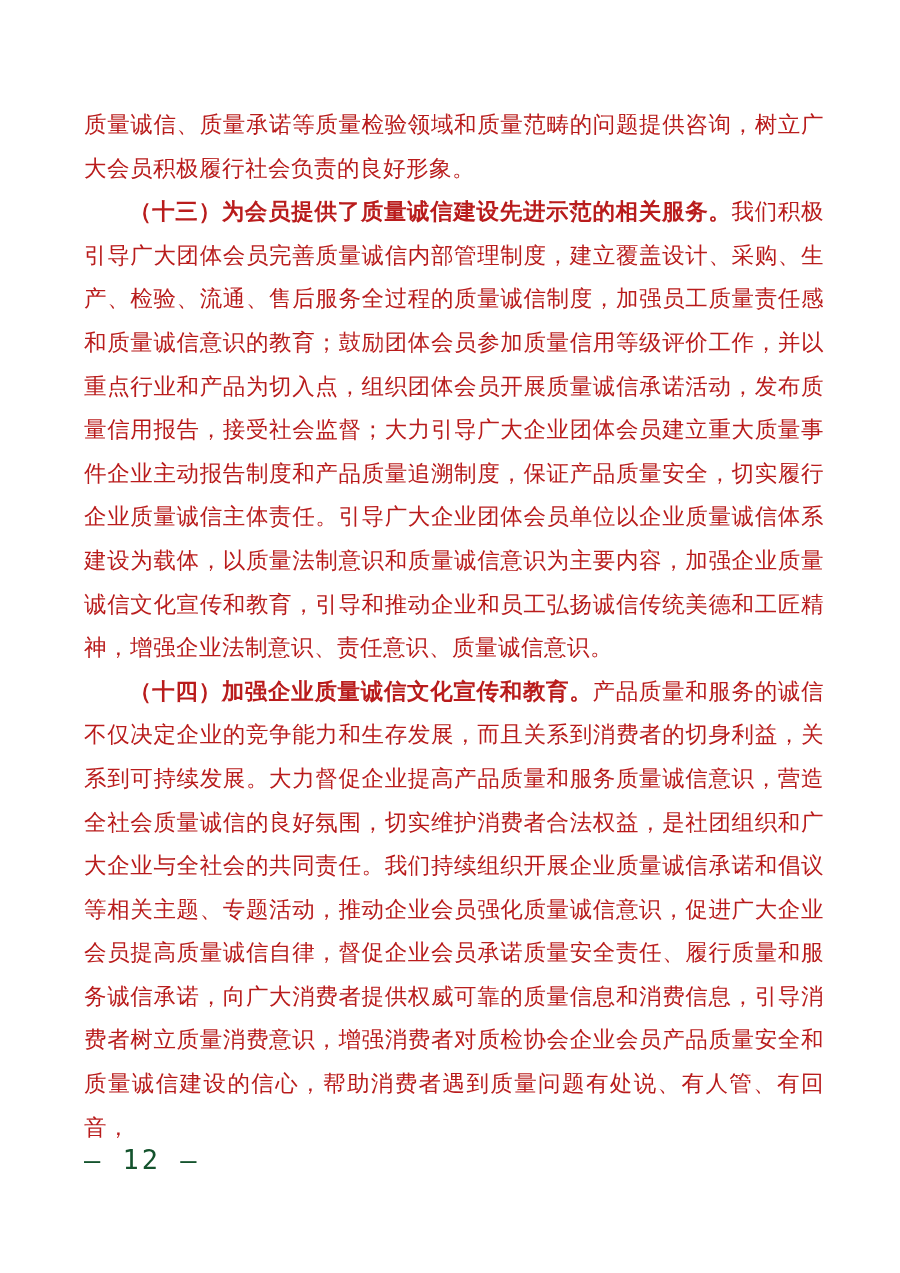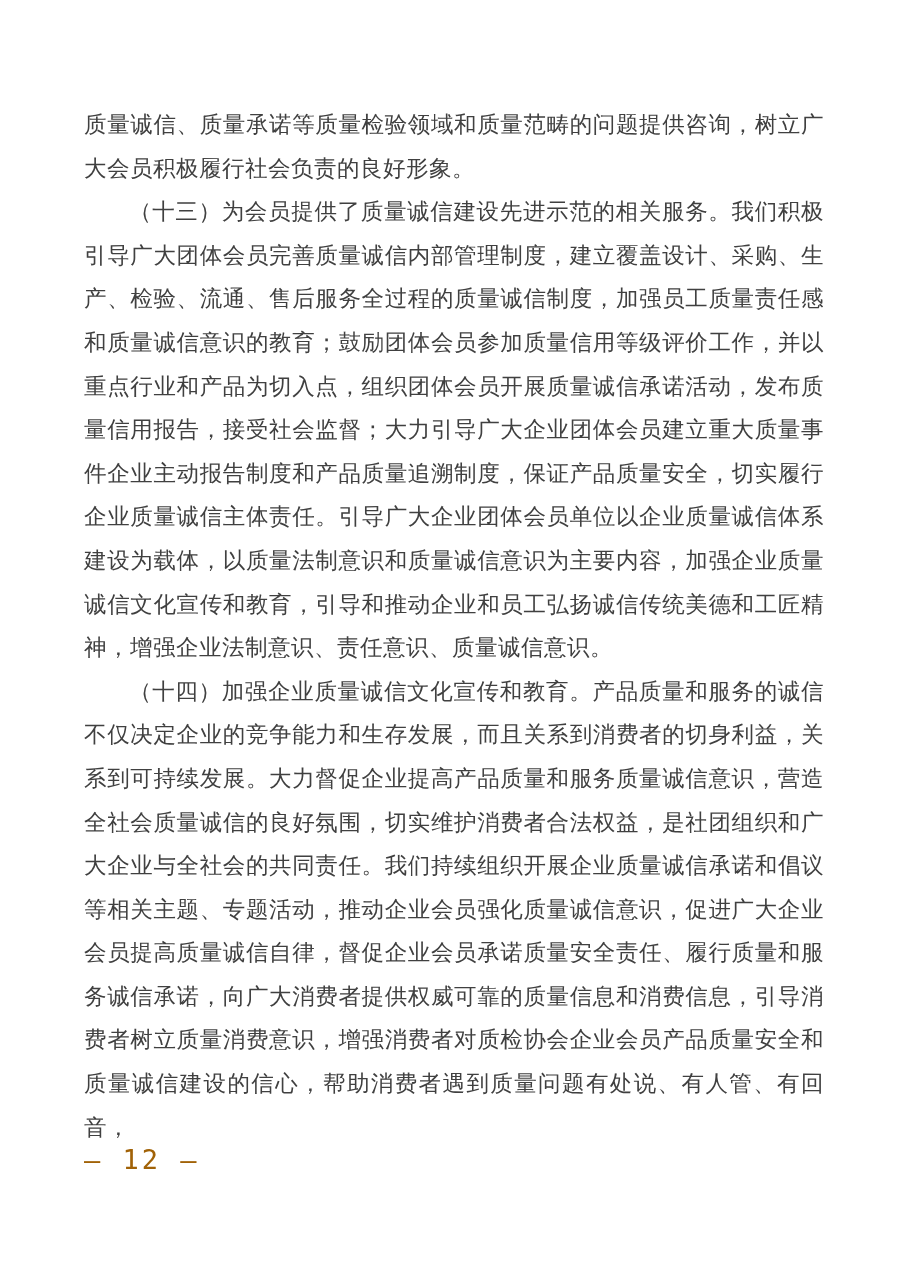--- a/index.html
+++ b/index.html
@@ -17,40 +17,40 @@
   }
   .content {
     position: absolute;
     left: 84px;
     top: 103px;
     width: 740px;
     font-size: 22.5px;
     line-height: 43.6px;
     letter-spacing: 0.5px;
     text-align: justify;
-    color: #404040;
+    color: #b91c1c;
   }
   p.para {
     margin: 0;
     padding: 0;
     text-indent: 2em;
   }
   p.para.continuation {
     text-indent: 0;
   }
   .lead {
-    font-weight: normal;
+    font-weight: bold;
   }
   .footer {
     position: absolute;
     left: 84px;
     top: 1144px;
     font-size: 27px;
     letter-spacing: 3px;
-    color: #a16207;
+    color: #14532d;
     font-family: "DejaVu Sans Mono", "Liberation Mono", monospace;
   }
 </style>
 </head>
 <body>
 
 <div class="page">
   <div class="content">
     <p class="para continuation"><span>质量诚信、质量承诺等质量检验领域和质量范畴的问题提供咨询，树立广大会员积极履行社会负责的良好形象。</span></p>
     <p class="para"><span class="lead">（十三）为会员提供了质量诚信建设先进示范的相关服务。</span><span>我们积极引导广大团体会员完善质量诚信内部管理制度，建立覆盖设计、采购、生产、检验、流通、售后服务全过程的质量诚信制度，加强员工质量责任感和质量诚信意识的教育；鼓励团体会员参加质量信用等级评价工作，并以重点行业和产品为切入点，组织团体会员开展质量诚信承诺活动，发布质量信用报告，接受社会监督；大力引导广大企业团体会员建立重大质量事件企业主动报告制度和产品质量追溯制度，保证产品质量安全，切实履行企业质量诚信主体责任。引导广大企业团体会员单位以企业质量诚信体系建设为载体，以质量法制意识和质量诚信意识为主要内容，加强企业质量诚信文化宣传和教育，引导和推动企业和员工弘扬诚信传统美德和工匠精神，增强企业法制意识、责任意识、质量诚信意识。</span></p>

